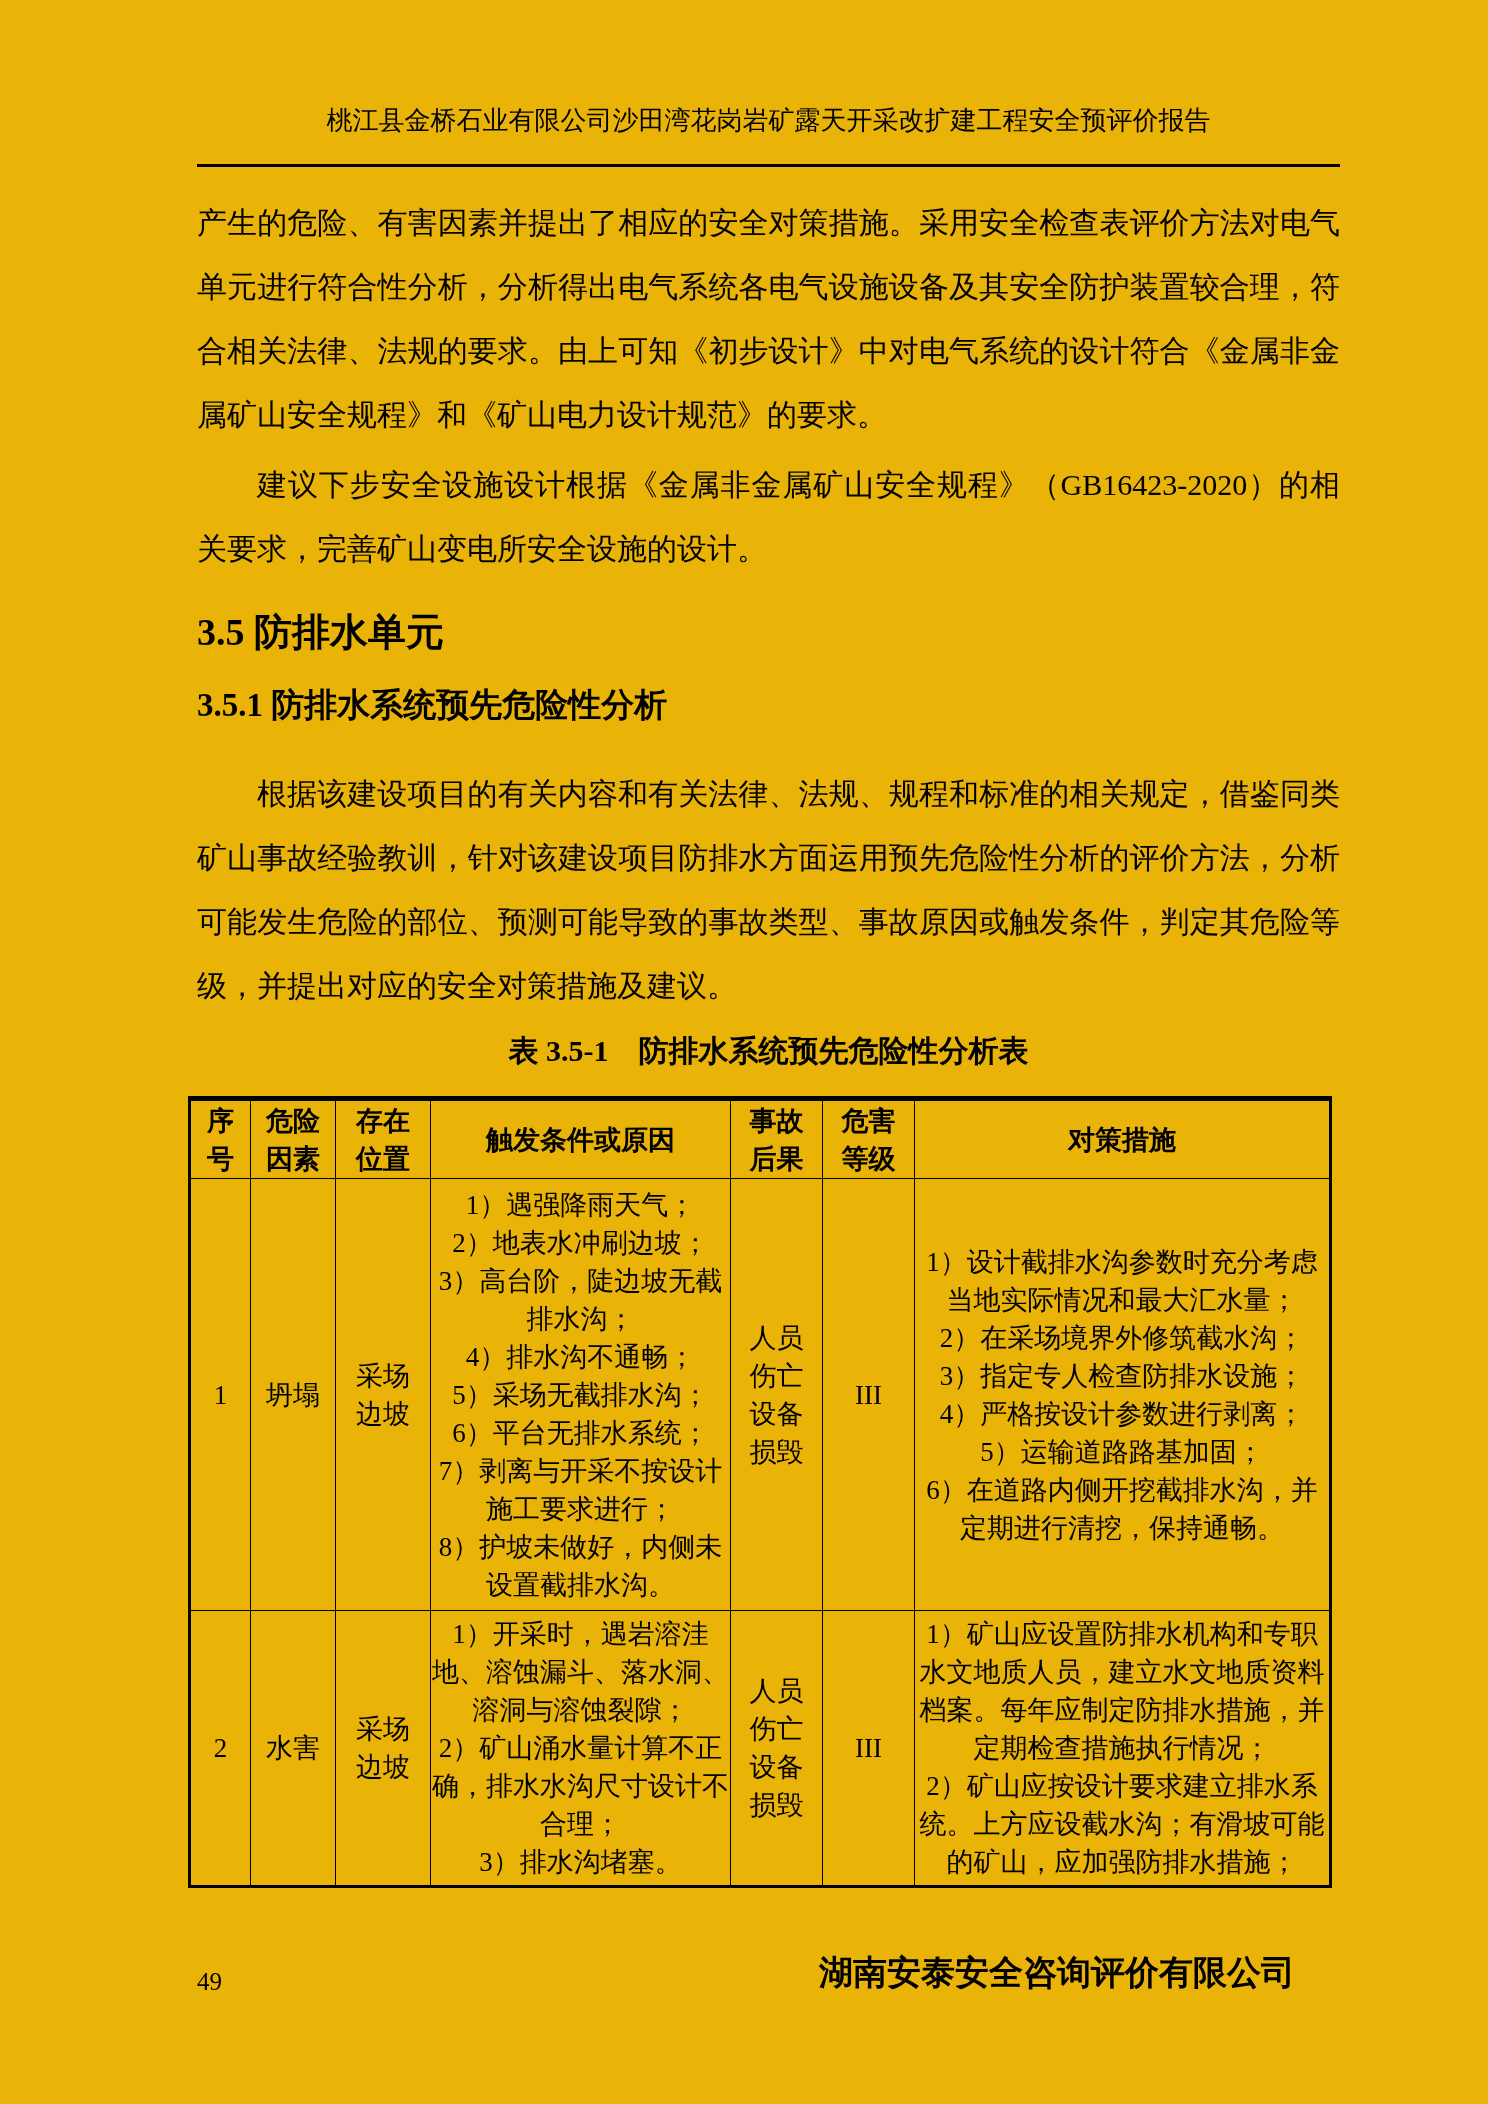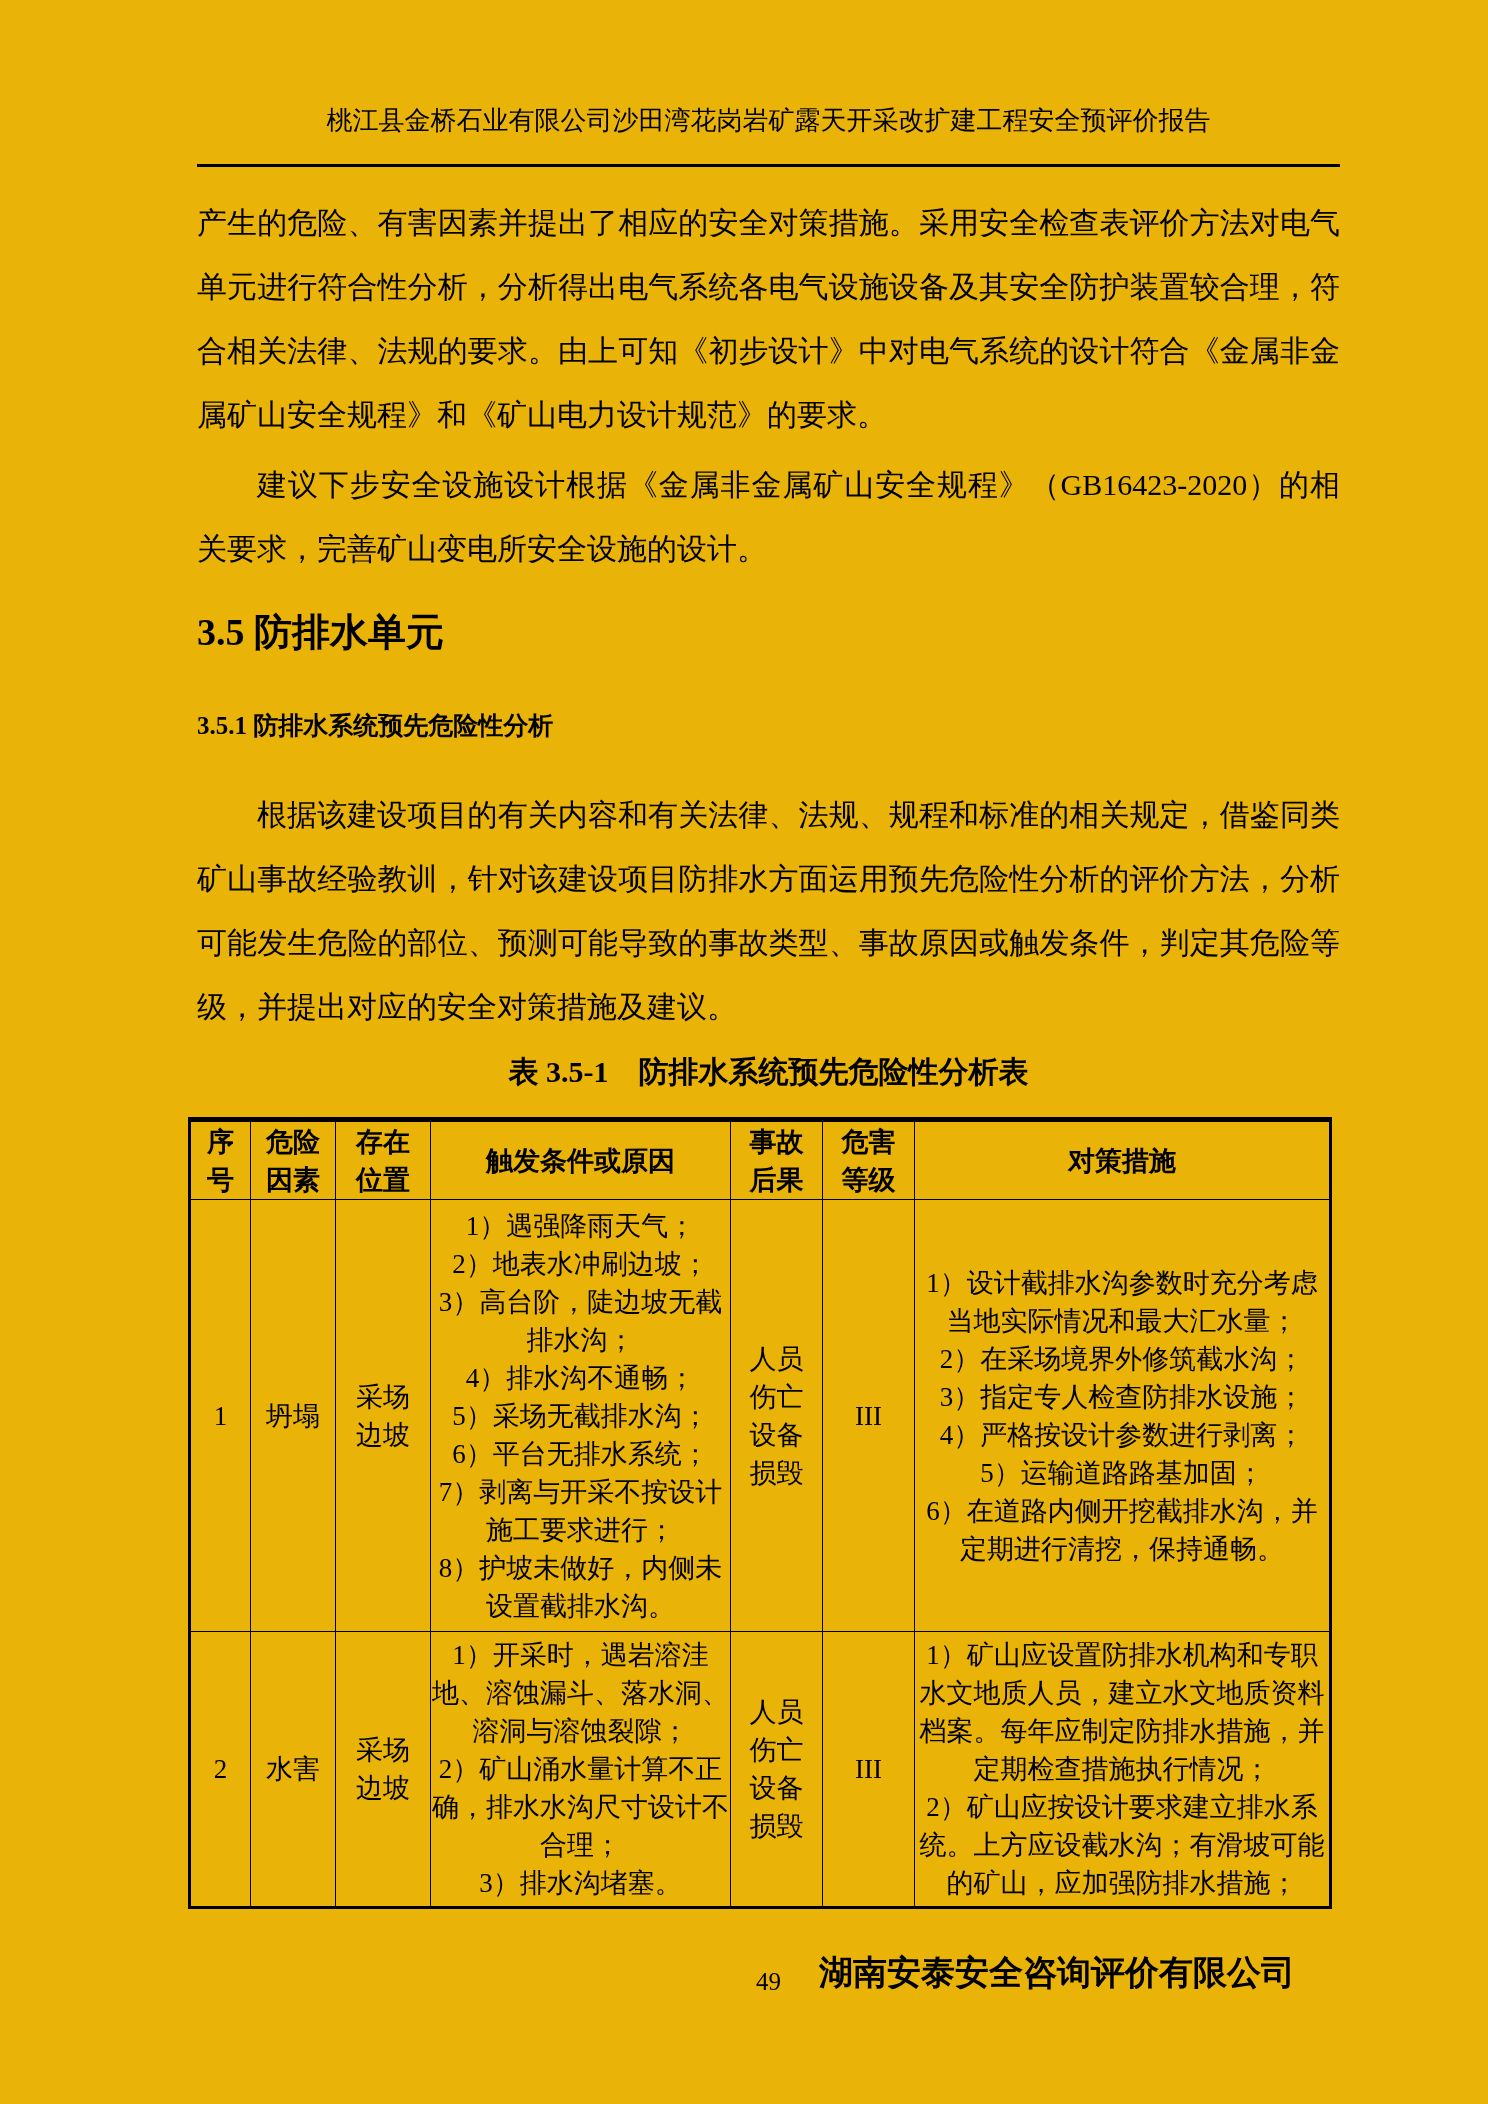--- a/index.html
+++ b/index.html
@@ -36,22 +36,22 @@
   .p1 { text-indent: 0; margin-top: 24px; }
   .p2 { margin-top: 6px; }
   .p3 { margin-top: 35px; }
   h1.sec {
     margin: 27px 0 16px 0;
     font-size: 38px;
     line-height: 48px;
     font-weight: bold;
   }
   h2.subsec {
-    margin: 48px 0 0 0;
-    font-size: 25px;
+    margin: 27px 0 0 0;
+    font-size: 33px;
     line-height: 44px;
     font-weight: bold;
   }
   .caption {
     margin-top: 12px;
     font-size: 30px;
     line-height: 42px;
     font-weight: bold;
     text-align: center;
   }
@@ -80,21 +80,20 @@
   tr.row2 { height: 276px; }
   td.list-cell {
     text-align: left;
     padding: 6px 8px 6px 12px;
   }
   .page-num {
     position: absolute;
     left: 197px;
     top: 1968px;
     width: 1143px;
-    text-align: center;
     font-size: 25px;
   }
   .company {
     position: absolute;
     top: 1950px;
     right: 193px;
     font-size: 34px;
     font-weight: bold;
   }
 </style>

